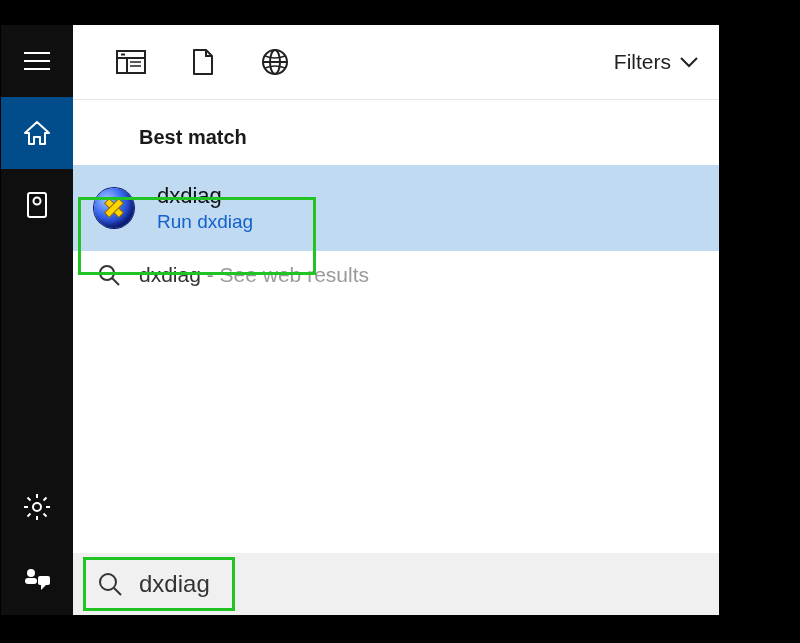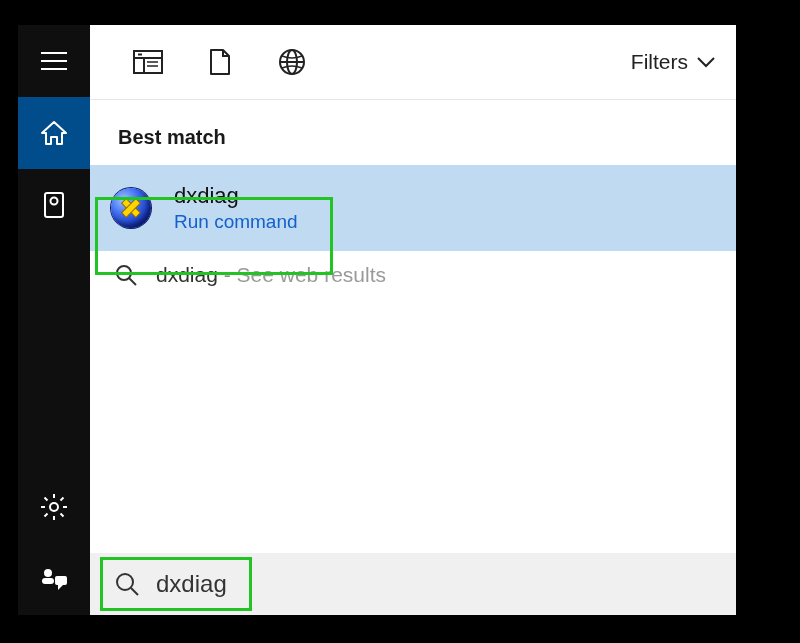--- a/index.html
+++ b/index.html
@@ -6,21 +6,21 @@
     body {
       font-family: "Segoe UI", Arial, sans-serif;
       background: #000;
       width: 800px;
       height: 643px;
       overflow: hidden;
       position: relative;
     }
     .stage {
       position: absolute;
-      left: 18px;
+      left: 1px;
       top: 25px;
       width: 718px;
       height: 590px;
       background: #fff;
       display: flex;
     }
     .sidebar {
       width: 72px;
       background: #0f0f0f;
       display: flex;
@@ -69,20 +69,21 @@
       color: #222;
       font-size: 21px;
       gap: 8px;
       padding-right: 6px;
     }
     .section-head {
       font-size: 20px;
       font-weight: 600;
       color: #1a1a1a;
       padding: 26px 4px 16px 28px;
+      margin-left: 38px;
     }
     .result-row {
       display: flex;
       align-items: center;
       height: 86px;
       padding-left: 20px;
       position: relative;
       gap: 22px;
     }
     .result-row.selected {
@@ -264,21 +265,21 @@
           <svg width="26" height="26" viewBox="0 0 26 26">
             <g transform="translate(13 13) rotate(45)">
               <rect x="-10" y="-3.2" width="20" height="6.4" fill="#ffd400" stroke="#8a6a00" stroke-width="1"></rect>
               <rect x="-3.2" y="-10" width="6.4" height="20" fill="#ffd400" stroke="#8a6a00" stroke-width="1"></rect>
             </g>
           </svg>
         </div>
       </div>
       <div class="result-texts">
         <div class="result-title">dxdiag</div>
-        <div class="result-sub">Run command</div>
+        <div class="result-sub">Run dxdiag</div>
       </div>
     </div>
 
 
     <div class="suggestion-row">
       <span>
         <svg width="24" height="24" viewBox="0 0 24 24">
             <circle cx="10" cy="10" r="7" fill="none" stroke="#333" stroke-width="2"></circle>
             <line x1="15" y1="15" x2="22" y2="22" stroke="#333" stroke-width="2"></line>
           </svg>

